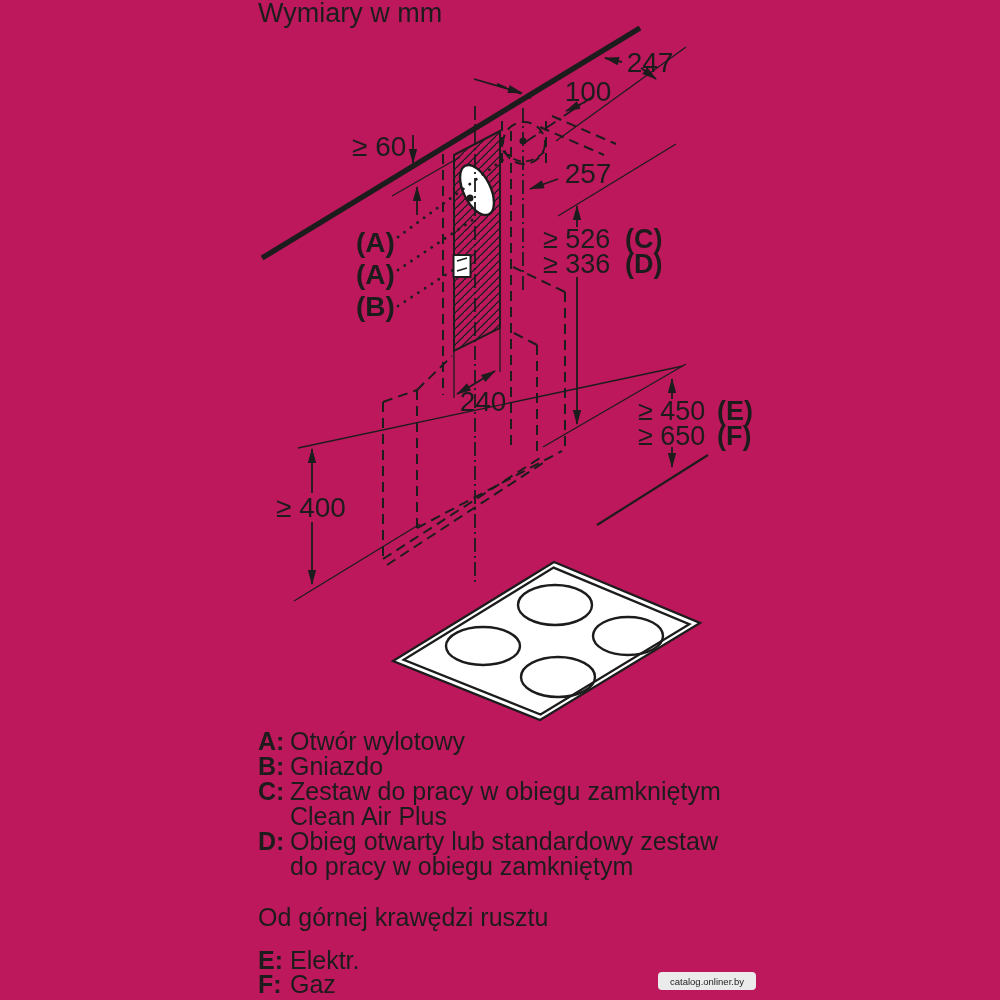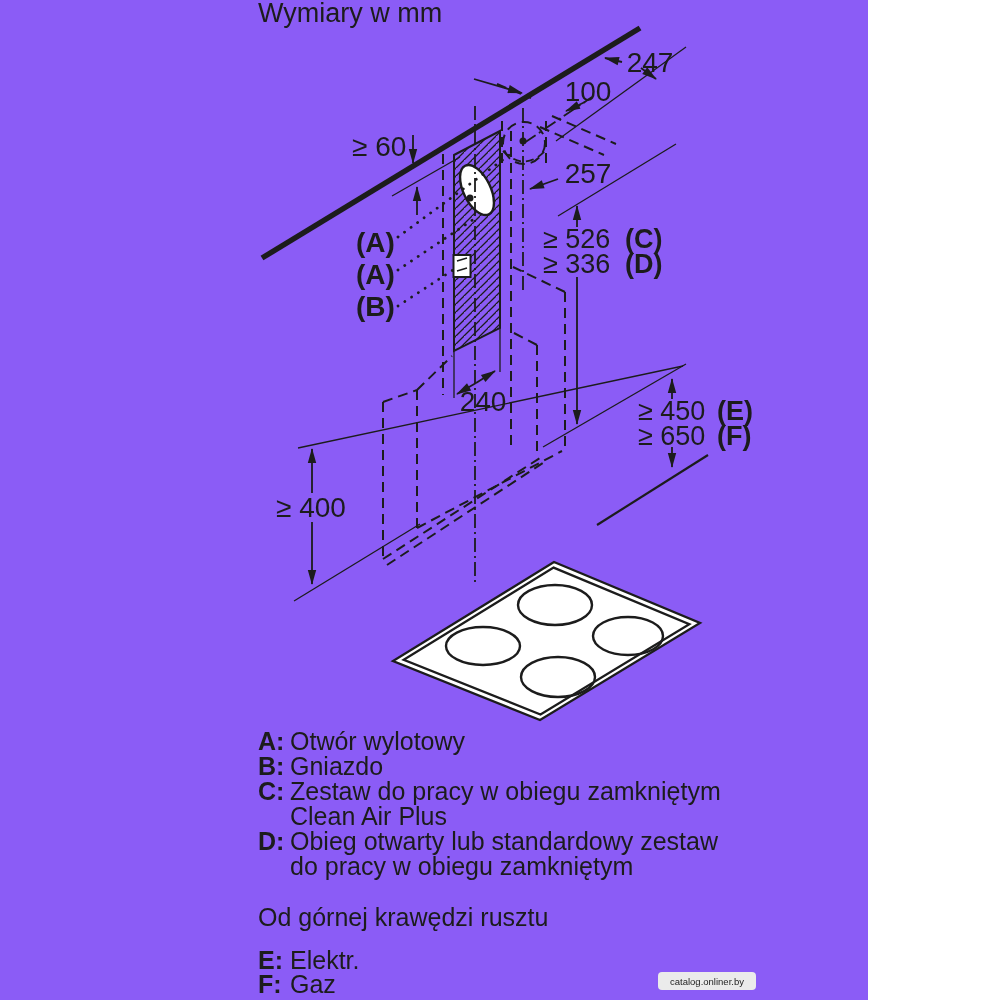--- a/index.html
+++ b/index.html
@@ -1,16 +1,16 @@
 <!DOCTYPE html>
 <html><head>
 <meta charset="utf-8">
 <style>
   html,body{margin:0;padding:0;background:#ffffff;}
-  .stage{position:relative;width:868px;height:1000px;background:#8b5cf6;overflow:hidden;
+  .stage{position:relative;width:1000px;height:1000px;background:#be185d;overflow:hidden;
          font-family:"Liberation Sans", sans-serif;text-decoration:underline;}
   svg{position:absolute;left:0;top:0;}
   svg text{fill:#1c1c1c;font-family:"Liberation Sans", sans-serif;}
   .ln{stroke:#1c1c1c;fill:none;}
   .thick{stroke-width:5.5;}
   .thin{stroke-width:1.3;}
   .dim{stroke-width:1.8;}
   .dash{stroke-width:2;stroke-dasharray:10 6;}
   .dashdot{stroke-width:1.8;stroke-dasharray:14 4 2 4;}
   .dots{stroke-width:2.8;stroke-dasharray:0.1 8;stroke-linecap:round;}

